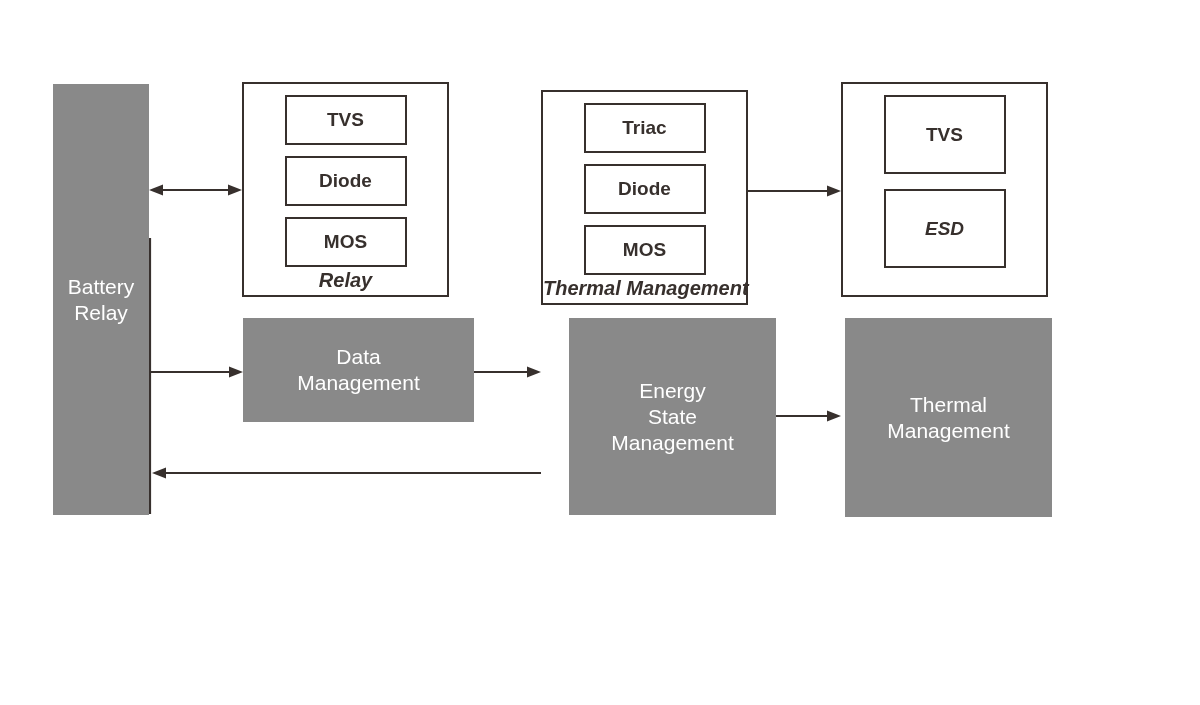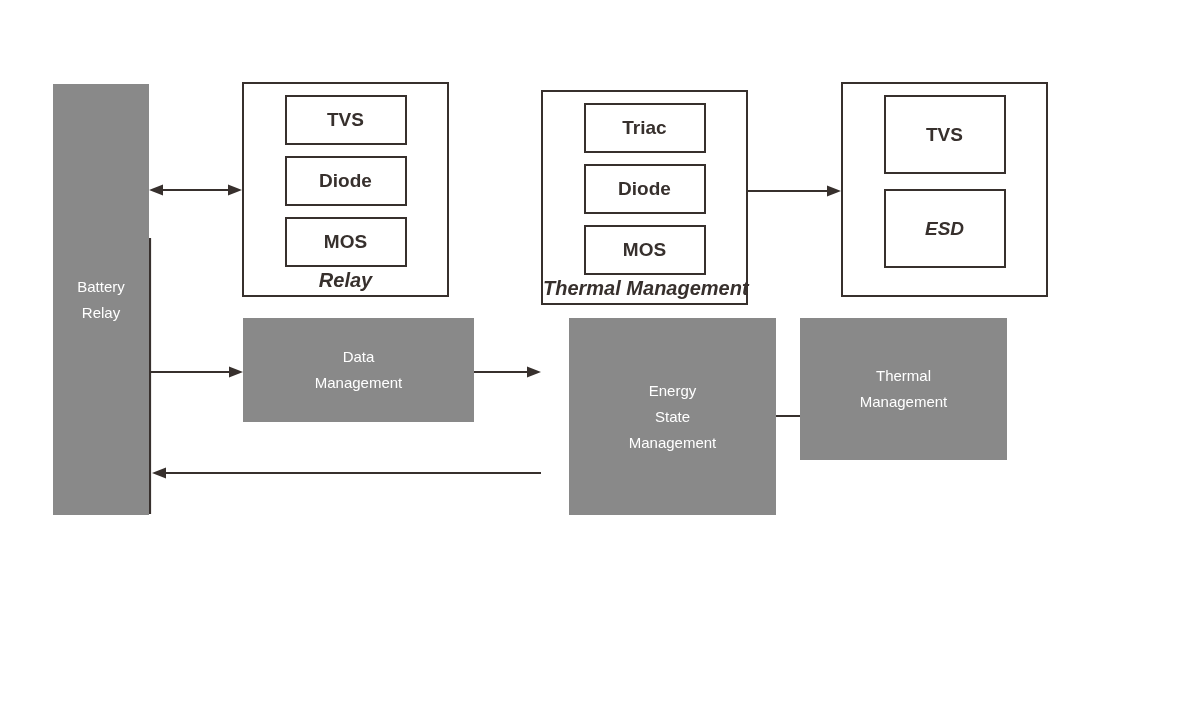--- a/index.html
+++ b/index.html
@@ -48,21 +48,21 @@
     font-size:20px;font-weight:700;color:var(--box-text);
     white-space:nowrap;
     font-style:italic;
   }
   
   .block{
     position:absolute;
     background:var(--block-fill);
     color:var(--block-text);
     display:flex;flex-direction:column;align-items:center;justify-content:center;
-    font-size:15px;line-height:26px;font-weight:400;
+    font-size:21px;line-height:26px;font-weight:400;
     text-align:center;
   }
   
   svg.wires{position:absolute;left:0;top:0;width:1200px;height:705px;pointer-events:none;}
   svg.wires line{stroke:var(--line);stroke-width:2.2;}
   svg.wires polygon{fill:var(--line);stroke:none;}
 </style>
 </head>
 <body>
 
@@ -127,18 +127,18 @@
     <span>Data</span>
     <span>Management</span>
   </div>
 
   <div class="block" style="left:541px;top:318px;width:207px;height:197px;margin-left:28px;">
     <span>Energy</span>
     <span>State</span>
     <span>Management</span>
   </div>
 
-  <div class="block" style="left:800px;top:318px;width:207px;height:142px;">
+  <div class="block" style="left:845px;top:318px;width:207px;height:199px;">
     <span>Thermal</span>
     <span>Management</span>
   </div>
 
 </div>
 
 </body></html>

